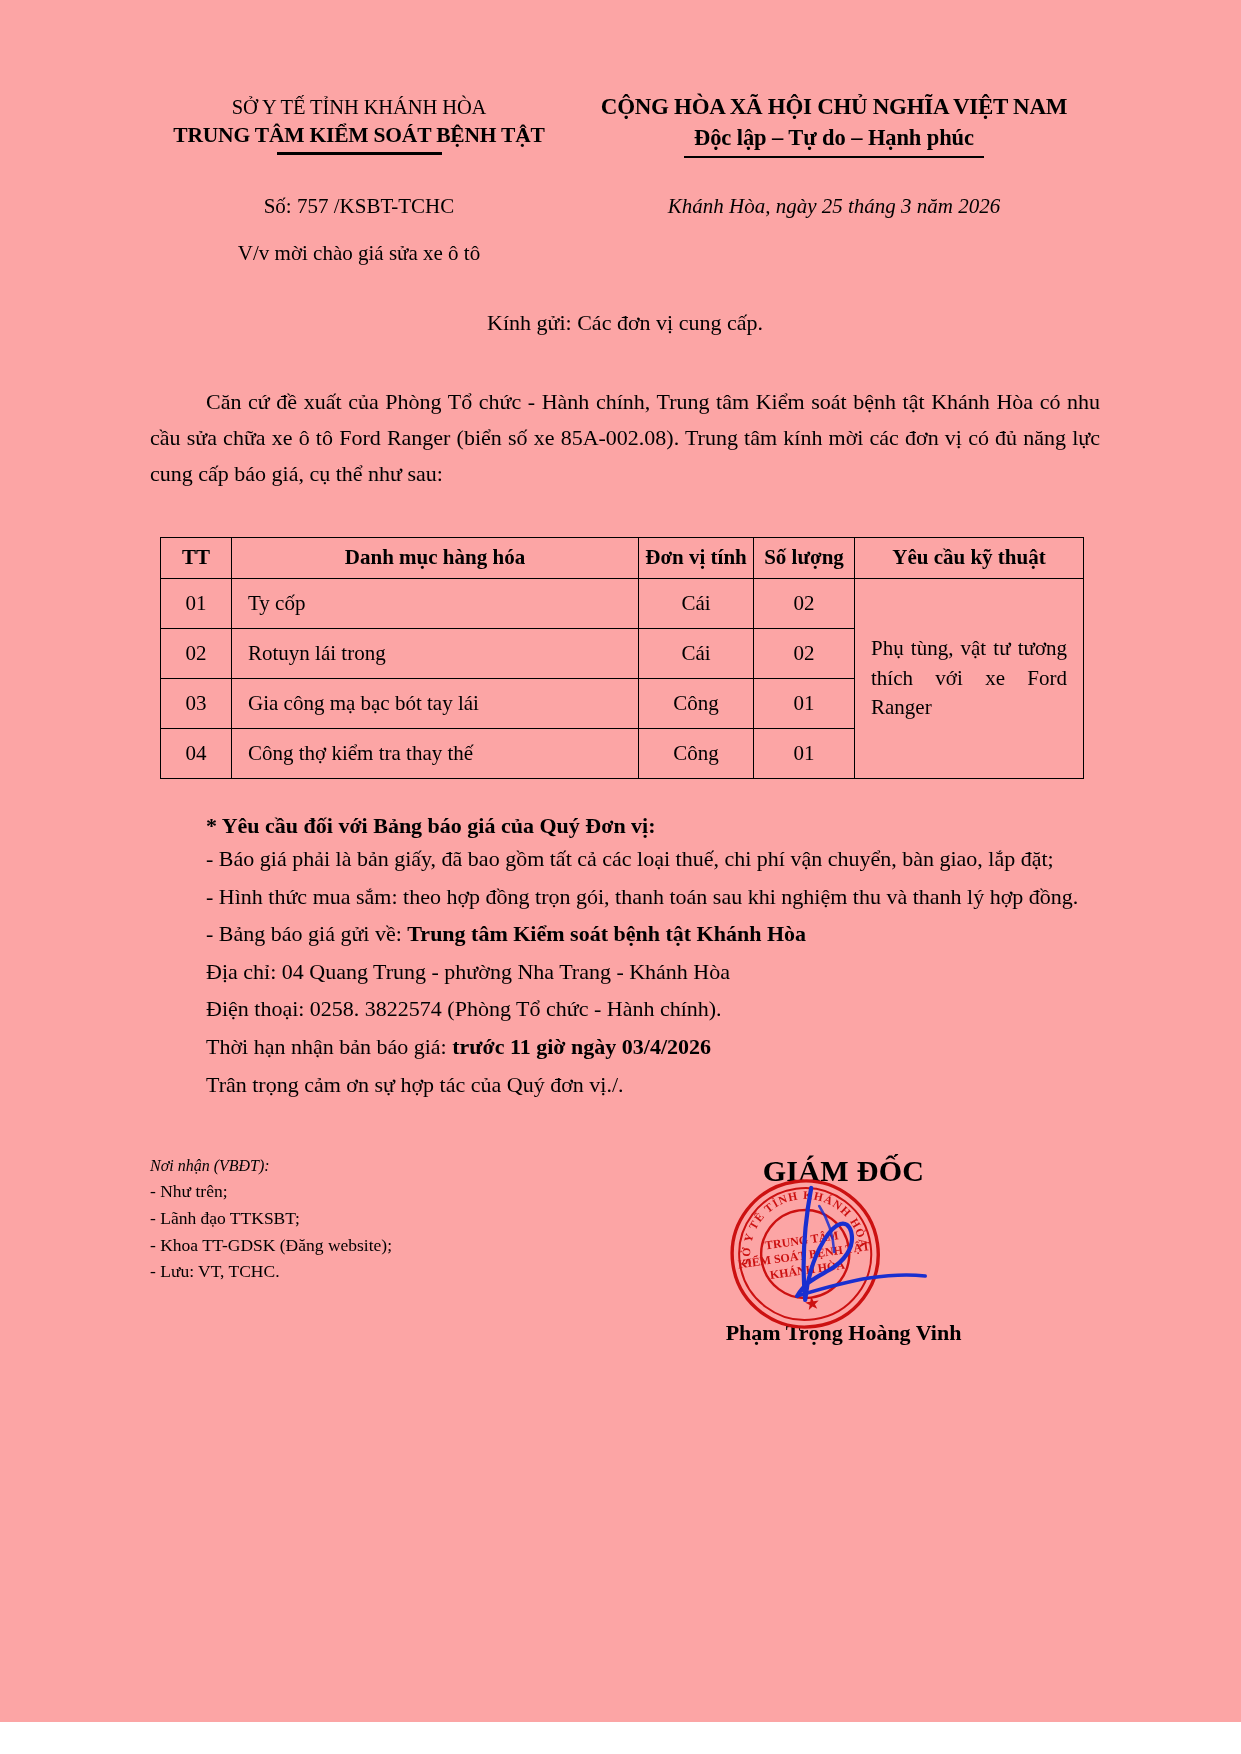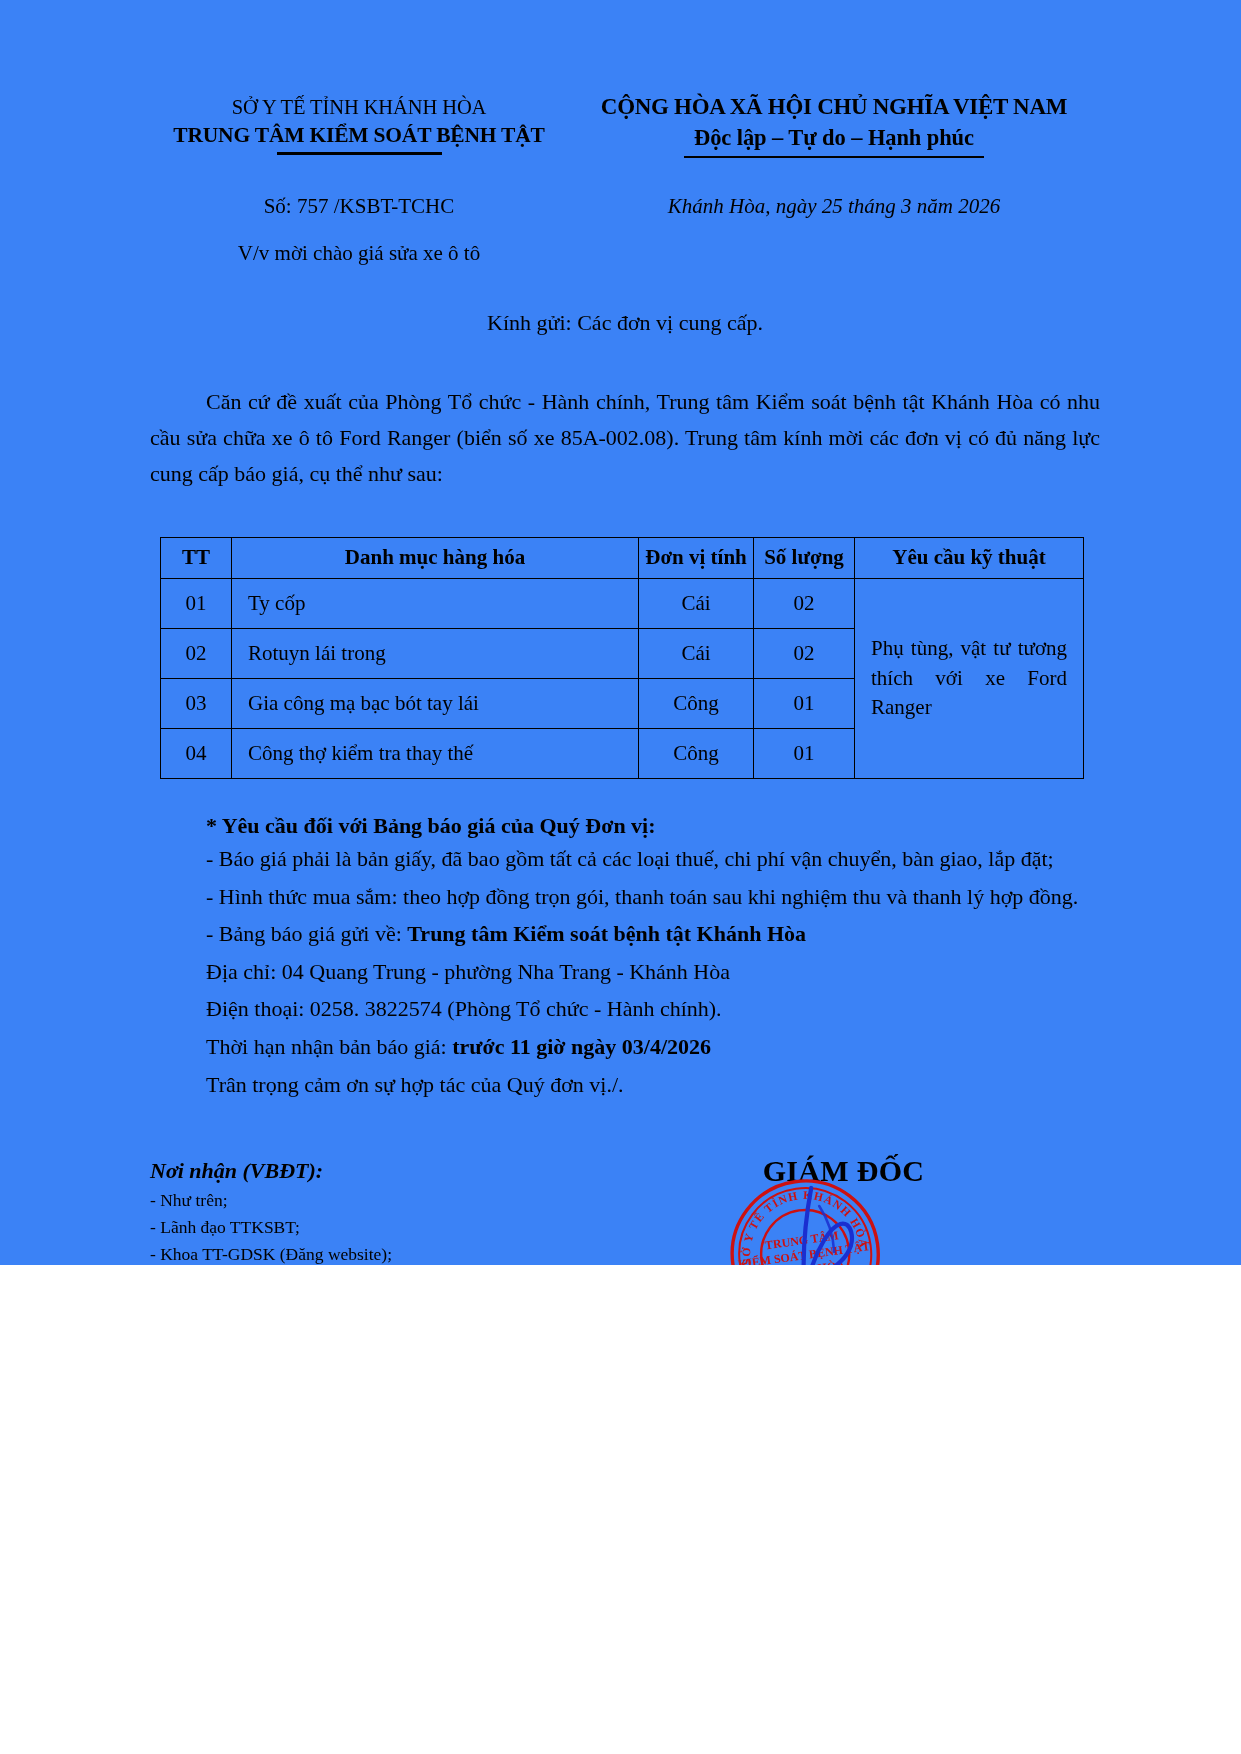--- a/index.html
+++ b/index.html
@@ -7,23 +7,23 @@
     padding: 0;
     background: #ffffff;
   }
   body {
     font-family: "Liberation Serif", "DejaVu Serif", serif;
     color: #000000;
   }
   .page {
     position: relative;
     width: 1241px;
-    height: 1265px;
+    height: 1722px;
     margin: 0 auto;
-    background: #3b82f6;
+    background: #fca5a5;
     overflow: hidden;
   }
   .content {
     position: absolute;
     left: 150px;
     top: 92px;
     width: 950px;
   }
 
   
@@ -181,22 +181,22 @@
   
   .footer {
     display: flex;
     width: 100%;
     margin-top: 52px;
   }
   .recv {
     width: 46%;
   }
   .recv-title {
-    font-size: 22px;
-    font-weight: bold;
+    font-size: 16px;
+    font-weight: normal;
     font-style: italic;
     line-height: 1.5;
   }
   .recv-item {
     font-size: 17.5px;
     line-height: 1.52;
   }
   .sign {
     width: 54%;
     position: relative;

